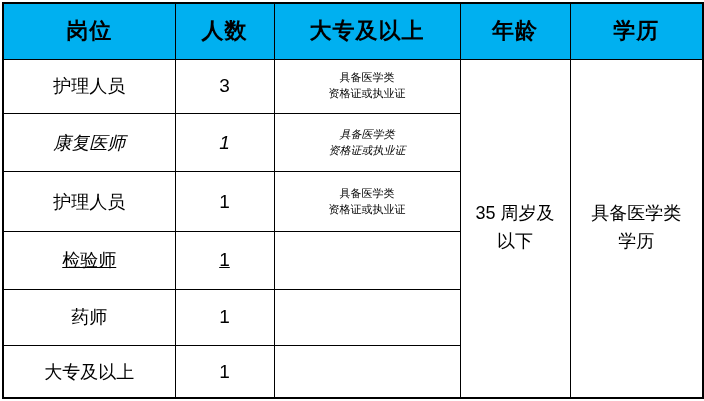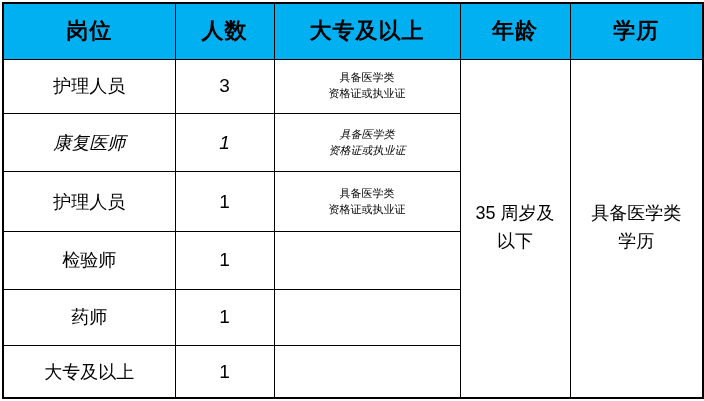--- a/index.html
+++ b/index.html
@@ -36,21 +36,21 @@
   th{
     background:var(--header-bg);
     font-size:22px;
     font-weight:bold;
     letter-spacing:1px;
   }
   tr.header-row{height:56px;}
   tr.r0{height:54px;}
   tr.r1{height:58px;font-style:italic;}
   tr.r2{height:59px;}
-  tr.r3{height:57px;}
+  tr.r3{height:57px;text-decoration:underline;}
   tr.r4{height:56px;margin-left:15px;}
   tr.r5{height:52px;}
   td.cell-position{font-size:18px;}
   td.cell-count{font-size:19px;}
   td.cell-qualification{
     font-size:11px;
     line-height:1.45;
     white-space:pre-line;
   }
   td.cell-age,td.cell-education{

